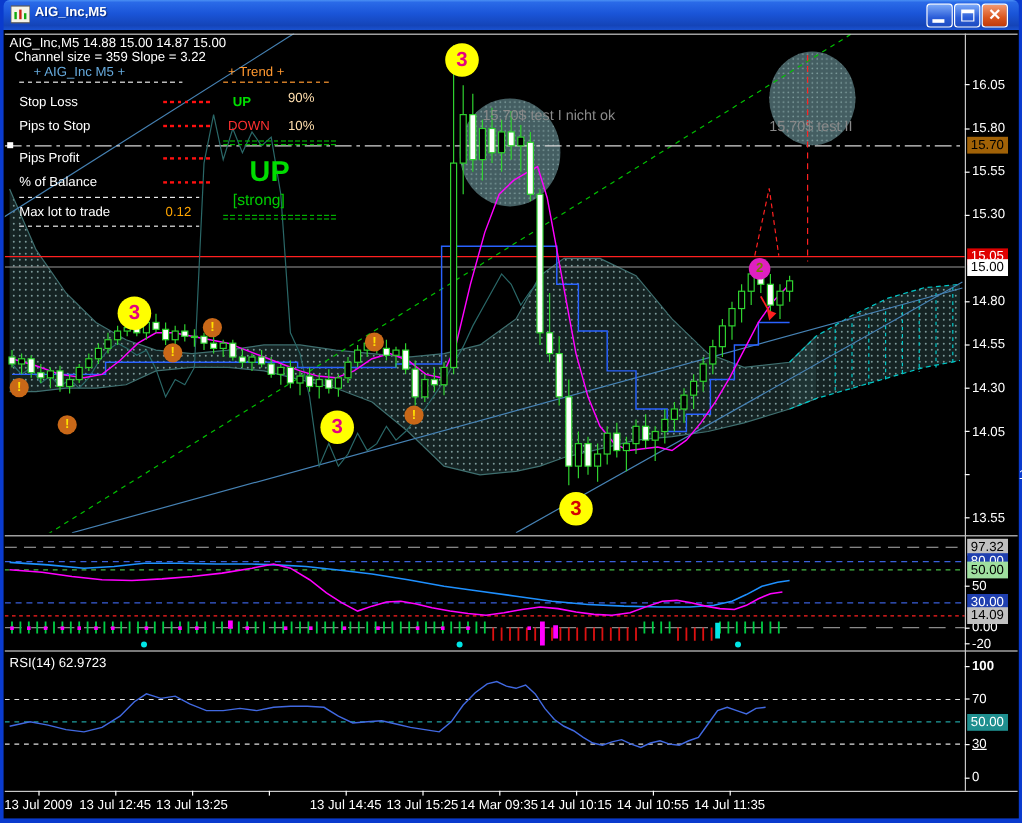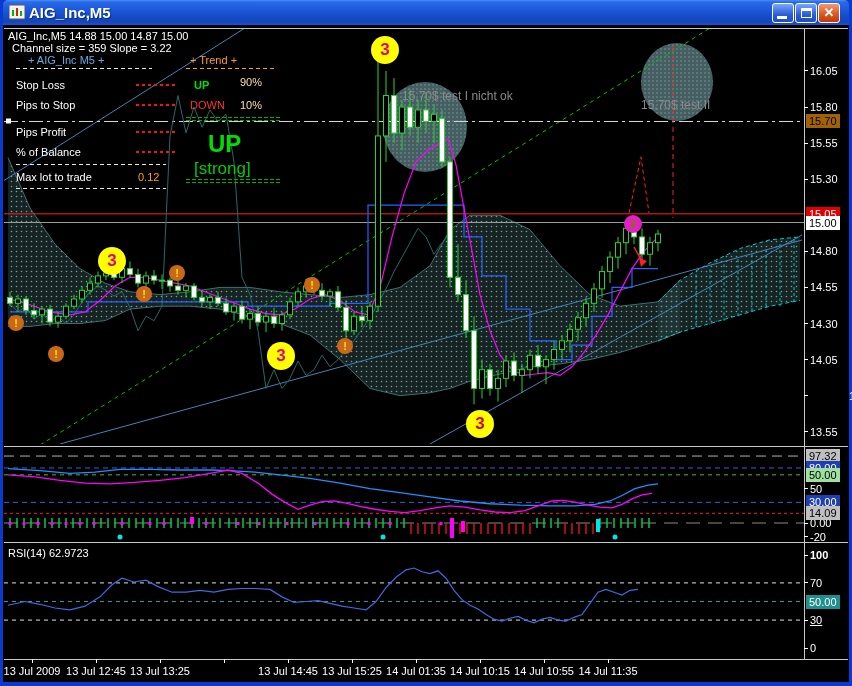--- a/index.html
+++ b/index.html
@@ -3,21 +3,21 @@
 <meta charset="utf-8">
 <style>
   html,body{margin:0;padding:0;background:#9db9e3;}
   *{box-sizing:border-box;}
   #win{position:relative;width:852px;height:686px;background:#0a3bce;overflow:hidden;
        font-family:"Liberation Sans",sans-serif;}
   
   .titlebar{position:absolute;left:3px;top:0;width:846px;height:25px;
     background:linear-gradient(180deg,#4a90f4 0%,#2a6ae8 8%,#1a55d8 45%,#1444b8 85%,#1a52d0 100%);
     border-radius:5px 5px 0 0;}
-  .title-text{position:absolute;left:26px;top:4px;color:#fff;font-size:15px;font-weight:bold;
+  .title-text{position:absolute;left:26px;top:4px;color:#fff;font-size:11px;font-weight:bold;
     text-shadow:1px 1px 1px #062a7a;text-align:right;}
   .app-icon{position:absolute;left:6px;top:4px;width:16px;height:16px;}
   .tb-btn{position:absolute;top:3px;width:22px;height:20px;border:1px solid #fff;border-radius:3px;
     background:linear-gradient(180deg,#7aa8f8,#2a5cd8 60%,#1e4cc0);}
   .tb-btn.close{background:linear-gradient(180deg,#f29972,#d9551e 60%,#c03a0a);}
   .glyph-min{position:absolute;left:4px;bottom:3px;width:10px;height:3px;background:#fff;}
   .glyph-max{position:absolute;left:5px;top:4px;width:11px;height:10px;border:1px solid #fff;border-top:3px solid #fff;}
   .glyph-close{position:absolute;left:0;top:1px;width:100%;text-align:center;color:#fff;font-size:13px;font-weight:bold;}
   
   #client{position:absolute;left:3px;top:25px;width:846px;height:657px;background:#000;}
@@ -437,21 +437,21 @@
     <div class="dash-white" style="left:16px;top:188px;width:150px"></div>
 
     <div class="p-item" style="left:190px;top:54px;color:#ff9830">+  Trend  +</div>
     <div class="dash-orange" style="left:186px;top:68px;width:88px"></div>
     <div class="p-item" style="left:194px;top:79px;color:#00e000;font-weight:bold">UP</div>
     <div class="p-item" style="left:240px;top:76px;color:#ffdead">90%</div>
     <div class="p-item" style="left:190px;top:99px;color:#ff3030;font-weight:normal">DOWN</div>
     <div class="p-item" style="left:240px;top:99px;color:#ffdead">10%</div>
     <div class="dash-green2" style="left:186px;top:117px;width:94px"></div>
     <div class="p-item" style="left:208px;top:130px;color:#00dd00;font-size:24px;font-weight:bold">UP</div>
-    <div class="p-item" style="left:194px;top:159px;color:#00cc00;font-size:17px">[strong]</div>
+    <div class="p-item" style="left:194px;top:159px;color:#00cc00;font-size:13px">[strong]</div>
     <div class="dash-green2" style="left:186px;top:179px;width:94px"></div>
   </div>
 
   <div class="sublabel" style="left:8px;top:547px">RSI(14) 62.9723</div>
 <div class="tickmark" style="position: absolute; left: 804px; top: 70.485px;"></div>
     <div class="axis-label" style="position: absolute; left: 810px; top: 64.985px;">16.05</div>
     <div class="tickmark" style="position: absolute; left: 804px; top: 106.56px;"></div>
     <div class="axis-label" style="position: absolute; left: 810px; top: 101.06px;">15.80</div>
     <div class="tickmark" style="position: absolute; left: 804px; top: 142.635px;"></div>
     <div class="axis-label" style="position: absolute; left: 810px; top: 137.135px;">15.55</div>
@@ -511,20 +511,20 @@
     <div class="timelabel" style="position: absolute; left: 56px; top: 665px;">13 Jul 12:45</div>
     <div style="position: absolute; left: 160px; top: 659px; width: 1px; height: 4px; background: rgb(255, 255, 255);"></div>
     <div class="timelabel" style="position: absolute; left: 120px; top: 665px;">13 Jul 13:25</div>
     <div style="position: absolute; left: 224px; top: 659px; width: 1px; height: 4px; background: rgb(255, 255, 255);"></div>
     <div class="timelabel" style="position: absolute; left: 184px; top: 676px; margin-top: 24px;">13 Jul 14:05</div>
     <div style="position: absolute; left: 288px; top: 659px; width: 1px; height: 4px; background: rgb(255, 255, 255);"></div>
     <div class="timelabel" style="position: absolute; left: 248px; top: 665px;">13 Jul 14:45</div>
     <div style="position: absolute; left: 352px; top: 659px; width: 1px; height: 4px; background: rgb(255, 255, 255);"></div>
     <div class="timelabel" style="position: absolute; left: 312px; top: 665px;">13 Jul 15:25</div>
     <div style="position: absolute; left: 416px; top: 659px; width: 1px; height: 4px; background: rgb(255, 255, 255);"></div>
-    <div class="timelabel" style="position: absolute; left: 376px; top: 665px;">14 Jul 01:35</div>
+    <div class="timelabel" style="position: absolute; left: 376px; top: 665px;">14 Mar 09:35</div>
     <div style="position: absolute; left: 480px; top: 659px; width: 1px; height: 4px; background: rgb(255, 255, 255);"></div>
     <div class="timelabel" style="position: absolute; left: 440px; top: 665px;">14 Jul 10:15</div>
     <div style="position: absolute; left: 544px; top: 659px; width: 1px; height: 4px; background: rgb(255, 255, 255);"></div>
     <div class="timelabel" style="position: absolute; left: 504px; top: 665px;">14 Jul 10:55</div>
     <div style="position: absolute; left: 608px; top: 659px; width: 1px; height: 4px; background: rgb(255, 255, 255);"></div>
     <div class="timelabel" style="position: absolute; left: 568px; top: 665px;">14 Jul 11:35</div>
   </div>
 
 </body></html>

